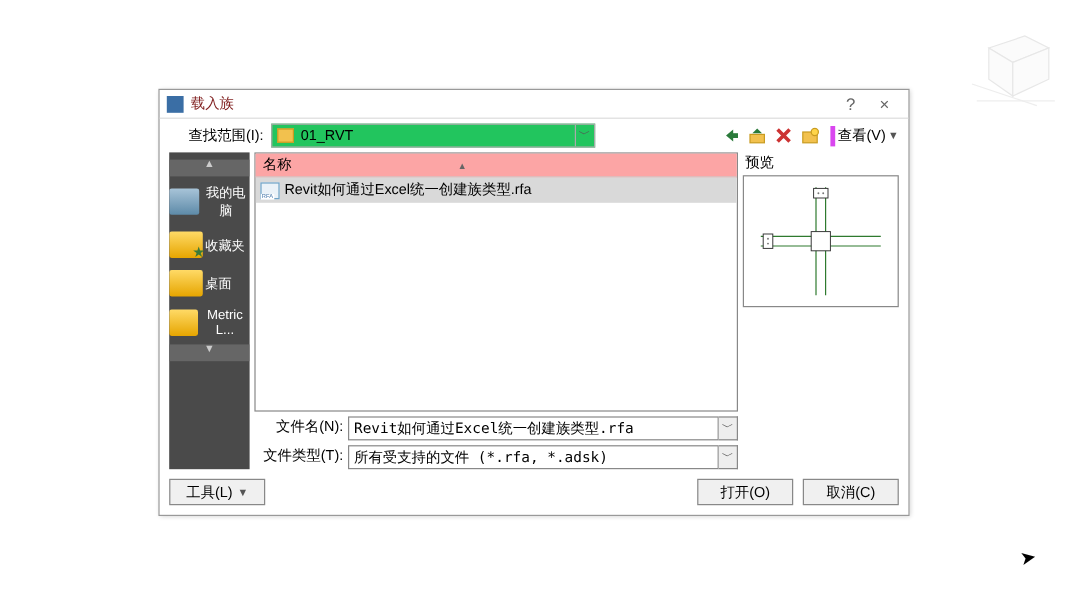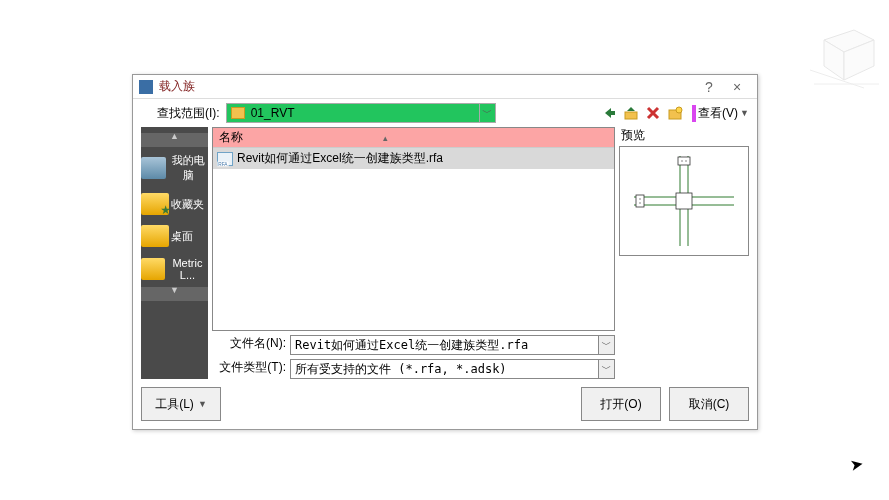--- a/index.html
+++ b/index.html
@@ -200,21 +200,21 @@
   .preview-svg { width: 100%; height: 100%; }
 
   .button-row {
     display:flex; align-items:center; gap: 8px;
     padding: 8px;
   }
   .button-row .spacer { flex: 1; }
   .btn {
     border: 1px solid #888;
     background: #f0f0f0;
-    min-width: 80px; height: 34px;
+    min-width: 80px; height: 22px;
     display:flex; align-items:center; justify-content:center;
     gap: 4px;
     cursor: pointer;
   }
   .btn .bdd { font-size: 9px; color: #555; }
   .cursor {
     position: absolute;
     left: 850px; top: 455px;
     font-size: 16px; color: #000;
     transform: rotate(-10deg);

